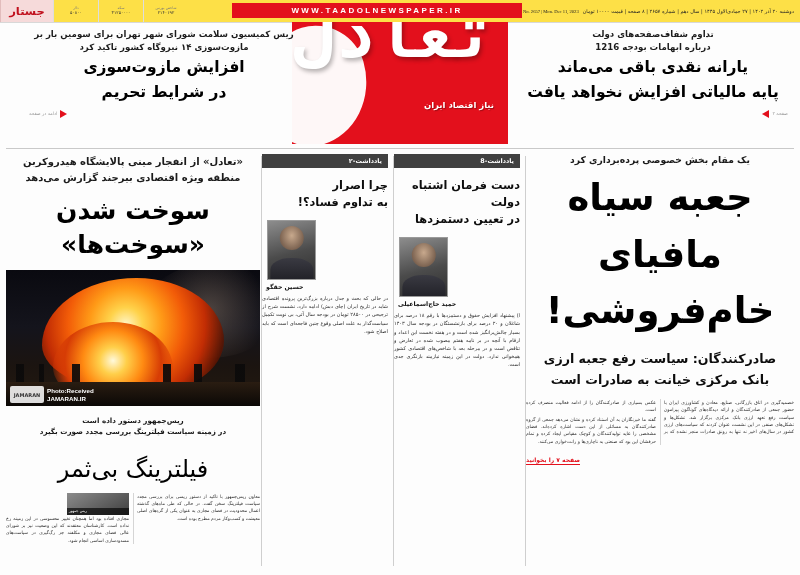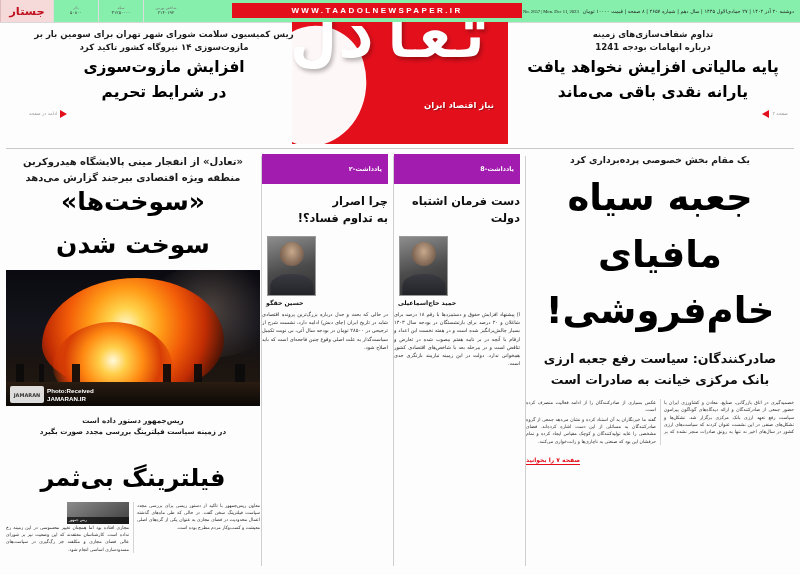--- a/index.html
+++ b/index.html
@@ -9,21 +9,21 @@
     background:#ffffff;
     font-family:"DejaVu Sans","Liberation Sans",sans-serif;
     color:#111;
     position:relative;
   }
   .page{width:800px;height:575px;position:relative;background:#fdfdfd;}
 
   
   .topbar{
     position:absolute;top:0;left:0;width:800px;height:22px;
-    background:#86efac;border-bottom:1px solid #d8d8d8;
+    background:#fde047;border-bottom:1px solid #d8d8d8;
     display:flex;flex-direction:row-reverse;align-items:stretch;
   }
   .tb-brandbox{
     width:52px;background:#f6dada;border-left:1px solid #e2bcbc;
     display:flex;align-items:center;justify-content:center;
   }
   .tb-brandbox span{
     color:#c1121f;font-size:11px;font-weight:bold;letter-spacing:-.5px;
     transform:scaleX(1.05);
   }
@@ -90,21 +90,21 @@
 
   
   .col{position:absolute;top:154px;direction:rtl;}
   .col-lead{right:6px;width:268px;}
   .col-note1{right:280px;width:126px;}
   .col-note2{right:412px;width:126px;}
   .col-left{left:6px;width:254px;}
 
   
   .note-flag{
-    height:30px;background:#a21caf;color:#fff;display:flex;align-items:center;
+    height:14px;background:#404040;color:#fff;display:flex;align-items:center;
     justify-content:flex-start;padding:0 6px;font-size:6.4px;font-weight:bold;
     letter-spacing:.3px;
   }
   .note-title{
     margin-top:9px;text-align:right;font-size:11.4px;line-height:1.5;
     font-weight:bold;color:#0d0d0d;
   }
   .note-body{margin-top:8px;position:relative;}
   .mugshot{
     width:47px;height:58px;float:left;margin:1px 0 3px 5px;
@@ -193,21 +193,21 @@
   }
   .pc-badge{
     width:34px;height:17px;background:rgba(255,255,255,.86);border-radius:2px;
     display:flex;align-items:center;justify-content:center;
     font-size:5px;color:#333;font-weight:bold;
   }
   .pc-lines{display:flex;flex-direction:column;}
   .pc-lines span{color:#fff;font-size:6.2px;font-weight:bold;line-height:1.22;font-family:"Liberation Sans",sans-serif;}
 
   .lc2-kicker{margin-top:9px;text-align:center;font-size:7.2px;line-height:1.58;font-weight:bold;color:#1b1b1b;}
-  .lc2-title{text-align:center;font-size:24px;line-height:1.3;font-weight:bold;color:#000;margin-top:25px;}
+  .lc2-title{text-align:center;font-size:24px;line-height:1.3;font-weight:normal;color:#000;margin-top:16px;}
   .lc-body{
     margin-top:8px;column-count:2;column-gap:8px;column-rule:1px solid #d5d5d5;
     font-size:4.5px;line-height:1.6;color:#2c2c2c;text-align:justify;
   }
   .lc-body p{margin:0 0 2px;}
 
   .mini-photo{
     width:62px;height:22px;background:linear-gradient(150deg,#8b8b8b,#3e3e3e);
     position:relative;overflow:hidden;margin-top:2px;
   }
@@ -259,24 +259,24 @@
       <div class="hs-kicker">ریس کمیسیون سلامت شورای شهر تهران برای سومین بار بر مازوت‌سوزی ۱۴ نیروگاه کشور تاکید کرد</div>
       <div class="hs-title">افزایش مازوت‌سوزی</div>
       <div class="hs-title" style="margin-top:2px">در شرایط تحریم</div>
       <div class="hs-more">
         <span class="tri"></span>
         <span>ادامه در صفحه</span>
       </div>
     </div>
 
     <div class="head-side head-right">
-      <div class="hs-kicker">تداوم شفاف‌سازی‌های زمینه</div>
-      <div class="hs-kicker">درباره ابهامات بودجه 1241</div>
+      <div class="hs-kicker">تداوم شفاف‌صفحه‌های دولت</div>
+      <div class="hs-kicker">درباره ابهامات بودجه 1216</div>
+      <div class="hs-title">یارانه نقدی باقی می‌ماند</div>
       <div class="hs-title" style="margin-top:2px">پایه مالیاتی افزایش نخواهد یافت</div>
-      <div class="hs-title">یارانه نقدی باقی می‌ماند</div>
       <div class="hs-more">
         <span class="tri"></span>
         <span>صفحه ۲</span>
       </div>
     </div>
   </div>
 
   <div class="rule-main"></div>
   <div class="vrule" style="right:274px;top:156px;height:410px;"></div>
   <div class="vrule" style="right:406px;top:156px;height:410px;"></div>
@@ -294,20 +294,21 @@
       <p>گفته ما خبرنگاران به آن استناد کرده و نشان می‌دهد جمعی از گروه صادرکنندگان به مسائلی از این دست اشاره کرده‌اند. فضای مشخصی را عاید تولیدکنندگان و کوچک مقیاس ایجاد کرده و تمام حرفشان این بود که صنعتی به ناچاری‌ها و رانت‌خواری می‌کنند.</p>
     </div>
     <div class="readmore-wrap">
       <span class="readmore">صفحه ۷ را بخوانید</span>
     </div>
   </div>
 
   <div class="col col-note1">
     <div class="note-flag">یادداشت-8</div>
     <div class="note-title">دست فرمان اشتباه دولت</div>
+    <div class="note-title" style="margin-top:0">در تعیین دستمزدها</div>
     <div class="note-body">
       <div class="mugshot"></div>
       <div class="byline">حمید حاج‌اسماعیلی</div>
       <div class="note-col-text">
         <p>ا) پیشنهاد افزایش حقوق و دستمزدها با رقم ۱۸ درصد برای شاغلان و ۲۰ درصد برای بازنشستگان در بودجه سال ۱۴۰۳ بسیار چالش‌برانگیز شده است و در هفته نخست این اعداد و ارقام با آنچه در بر نامه هفتم مصوب شده در تعارض و تناقض است و در مرحله بعد با شاخص‌های اقتصادی کشور همخوانی ندارد. دولت در این زمینه نیازمند بازنگری جدی است.</p>
       </div>
     </div>
   </div>
 
   <div class="col col-note2">
@@ -321,22 +322,22 @@
         <p>در حالی که بحث و جدل درباره بزرگ‌ترین پرونده اقتصادی شاید در تاریخ ایران (چای دبش) ادامه دارد، نشست شرح از ترجیحی در ۲۸۵۰۰ تومان در بودجه سال آتی، بی نوبت تکمیل سیاست‌گذار به علت اصلی وقوع چنین فاجعه‌ای است که باید اصلاح شود.</p>
       </div>
     </div>
   </div>
 
   <div class="col col-left">
 
     <div>
       <div class="lc-kicker">«تعادل» از انفجار مینی پالایشگاه هیدروکربن</div>
       <div class="lc-kicker">منطقه ویژه اقتصادی بیرجند گزارش می‌دهد</div>
+      <div class="lc-title">سوخت شدن</div>
       <div class="lc-title" style="margin-top:0">«سوخت‌ها»</div>
-      <div class="lc-title">سوخت شدن</div>
 
       <div class="photo">
         <div class="ph-sky"></div>
         <div class="ph-smoke"></div>
         <div class="ph-fire"></div>
         <div class="ph-fire2"></div>
         <div class="ph-silh"></div>
         <div class="ph-ground"></div>
         <div class="photo-credit">
           <div class="pc-badge">JAMARAN</div>

